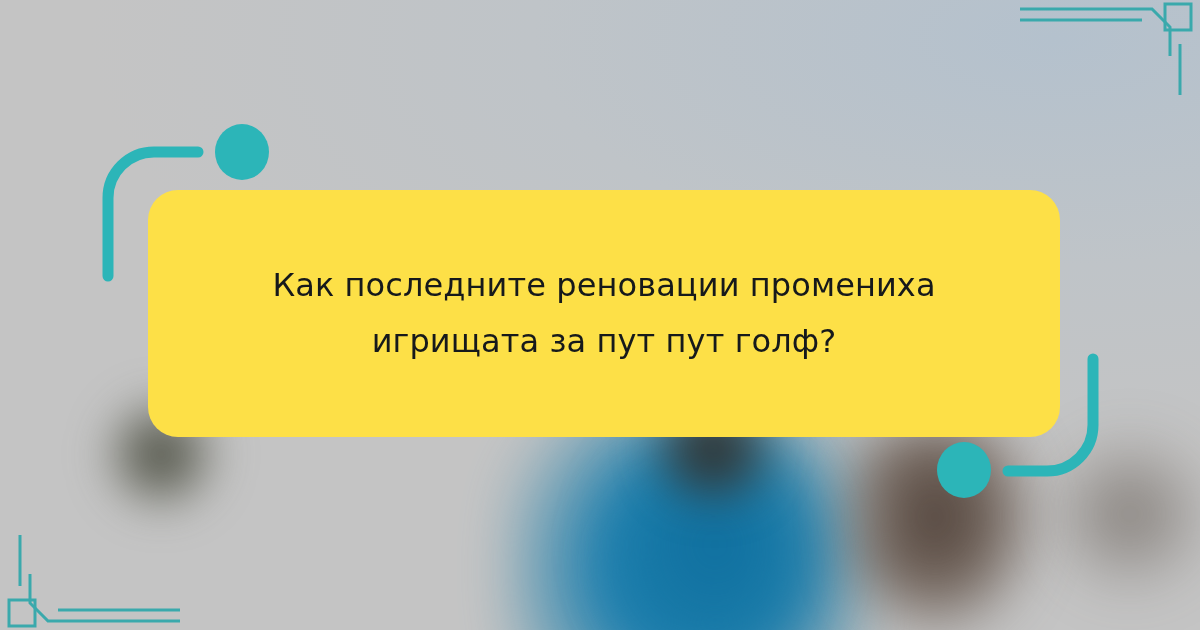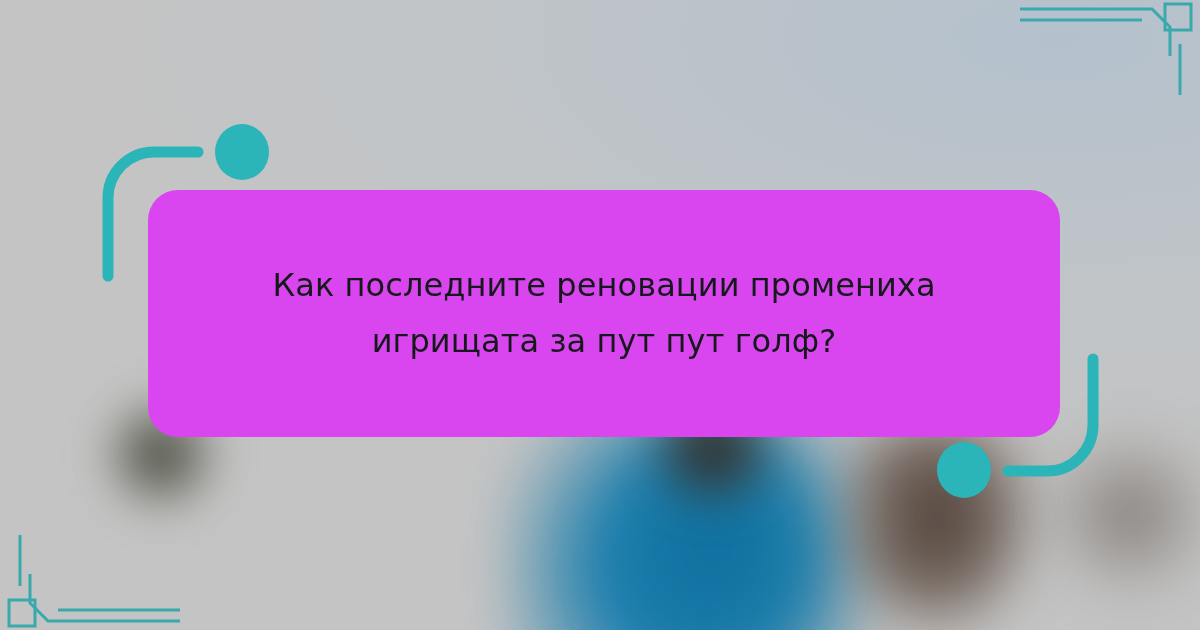--- a/index.html
+++ b/index.html
@@ -126,21 +126,21 @@
   .deco--tl { left: 98px;  top: 124px; }
   .deco--br { left: 930px; top: 345px; }
 
   
   .card {
     position: absolute;
     left: 148px;
     top: 190px;
     width: 912px;
     height: 247px;
-    background: #d946ef;
+    background: #fde047;
     border-radius: 30px;
     z-index: 4;
     display: flex;
     align-items: center;
     justify-content: center;
     padding: 0 58px;
   }
 
   .card-title {
     font-size: 32px;

